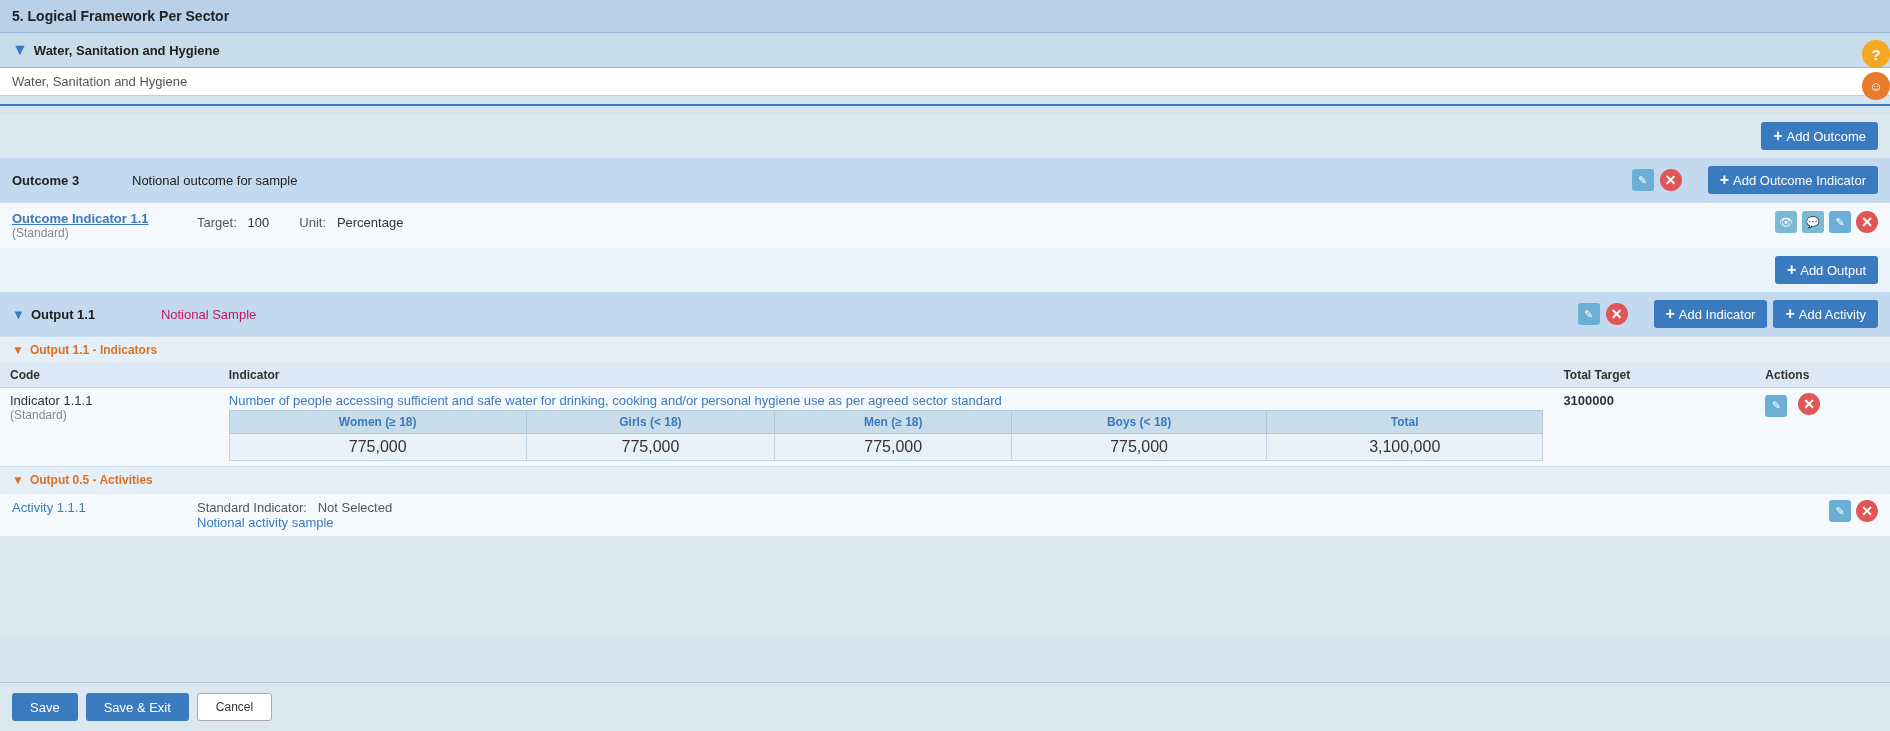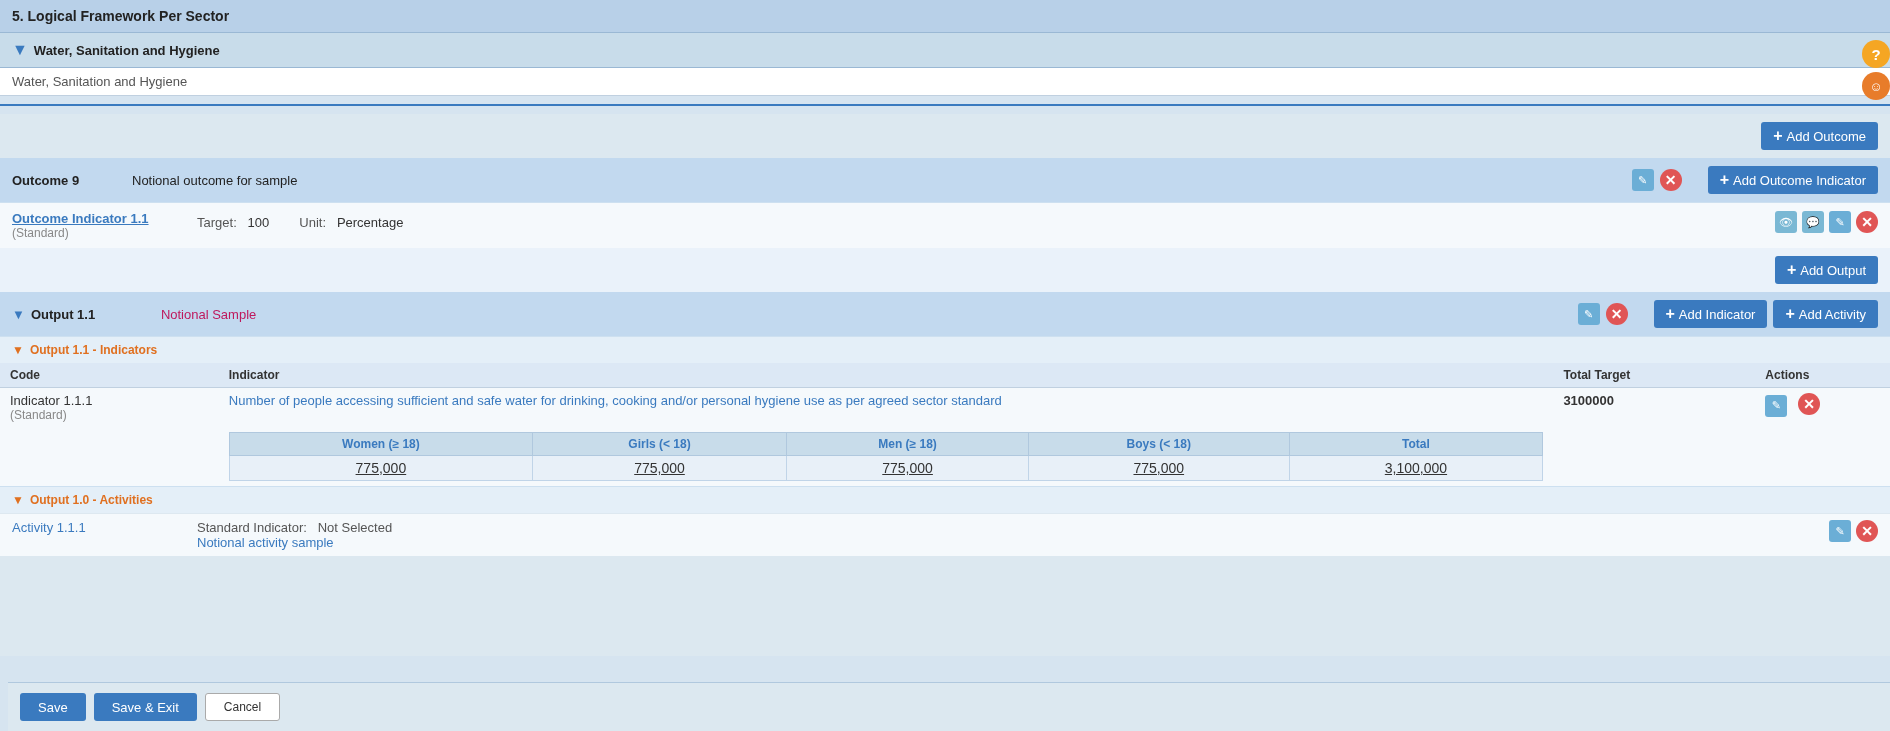--- a/index.html
+++ b/index.html
@@ -310,39 +310,38 @@
     .indicators-table .code-col {
       min-width: 130px;
     }
     .indicators-table .indicator-col {
       color: #3a7abf;
     }
 
     .gender-table {
       width: 100%;
       border-collapse: collapse;
-      margin-top: 24px;
+      margin-top: 2px;
     }
     .gender-table th {
       background: #c8dcea;
       text-align: center;
       padding: 4px 8px;
       font-size: 12px;
       color: #3a7abf;
       font-weight: bold;
       border: 1px solid #b0c8de;
     }
     .gender-table td {
       background: #e8f0f8;
       text-align: center;
       padding: 4px 8px;
-      font-size: 14px;
+      font-size: 16px;
       border: 1px solid #c0d4e8;
       color: #333;
-      text-decoration: underline;
     }
 
     .activities-section {
       background: #f5f9fc;
       border-top: 1px solid #cde0f0;
     }
     .activities-section-header {
       display: flex;
       align-items: center;
       padding: 6px 12px;
@@ -381,21 +380,21 @@
     .activity-row .act-actions {
       display: flex;
       align-items: center;
       gap: 5px;
       margin-left: 12px;
     }
 
     .footer-bar {
       position: fixed;
       bottom: 0;
-      left: 8px;
+      left: 0;
       right: 0;
       background: #dce8f0;
       padding: 10px 12px;
       display: flex;
       gap: 8px;
       border-top: 1px solid #b0c8de;
     }
     .btn-save {
       background: #3a7abf;
       color: white;
@@ -449,21 +448,21 @@
   <div class="add-outcome-row">
     <button class="btn-primary">
       <span class="plus">+</span>
       <span>Add Outcome</span>
     </button>
   </div>
 
   <div class="outcome-block">
 
     <div class="outcome-header">
-      <div class="outcome-label">Outcome 9</div>
+      <div class="outcome-label">Outcome 3</div>
       <div class="outcome-desc">Notional outcome for sample</div>
       <div class="actions">
         <span class="icon-edit">✎</span>
         <span class="icon-remove">✕</span>
         <button class="btn-primary" style="margin-left:20px;">
           <span class="plus">+</span>
           <span>Add Outcome Indicator</span>
         </button>
       </div>
     </div>
@@ -575,21 +574,21 @@
                 <span class="icon-remove">✕</span>
               </td>
             </tr>
           </tbody>
         </table>
       </div>
 
       <div class="activities-section">
         <div class="activities-section-header">
           <span class="section-chevron">▼</span>
-          <span>Output 1.0 - Activities</span>
+          <span>Output 0.5 - Activities</span>
         </div>
         <div class="activity-row">
           <div class="act-label-col">Activity 1.1.1</div>
           <div class="act-desc-col">
             <div class="act-std-row">
               <span>Standard Indicator:</span>
               &nbsp;
               <span>Not Selected</span>
             </div>
             <div class="act-notional">Notional activity sample</div>

